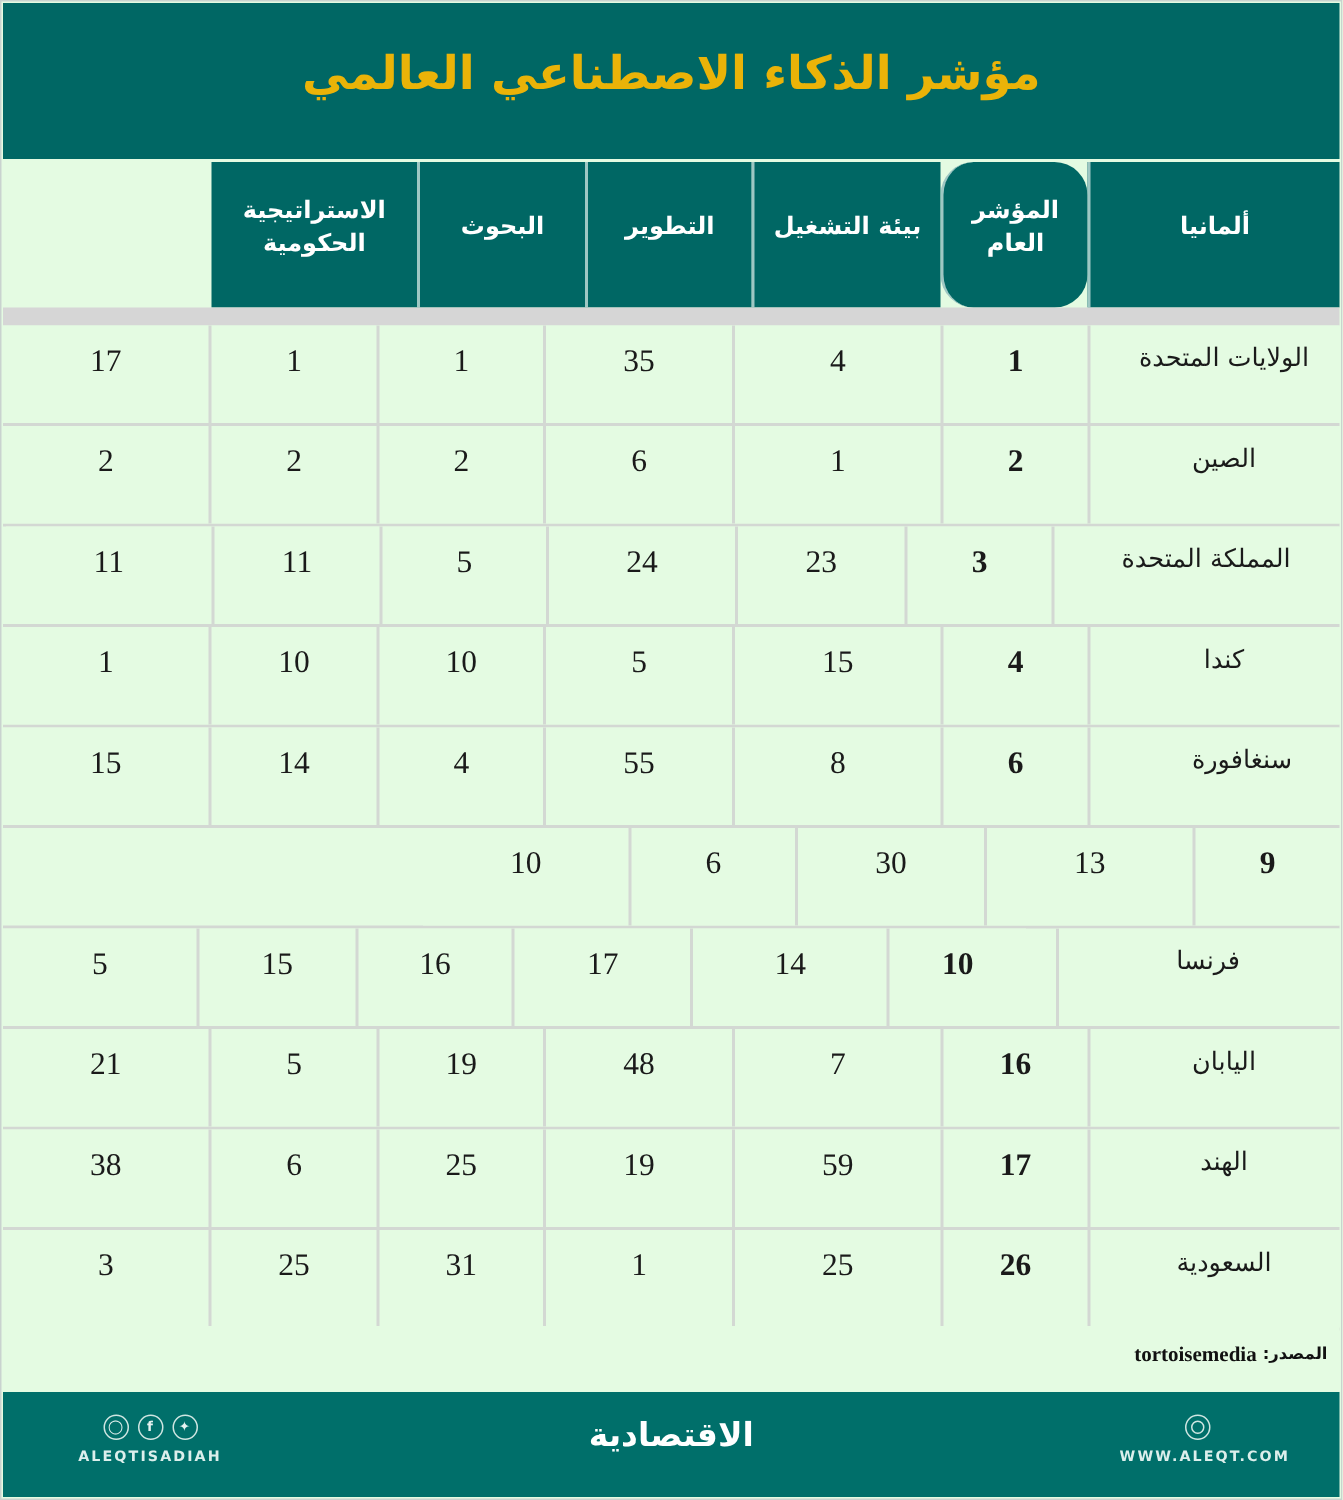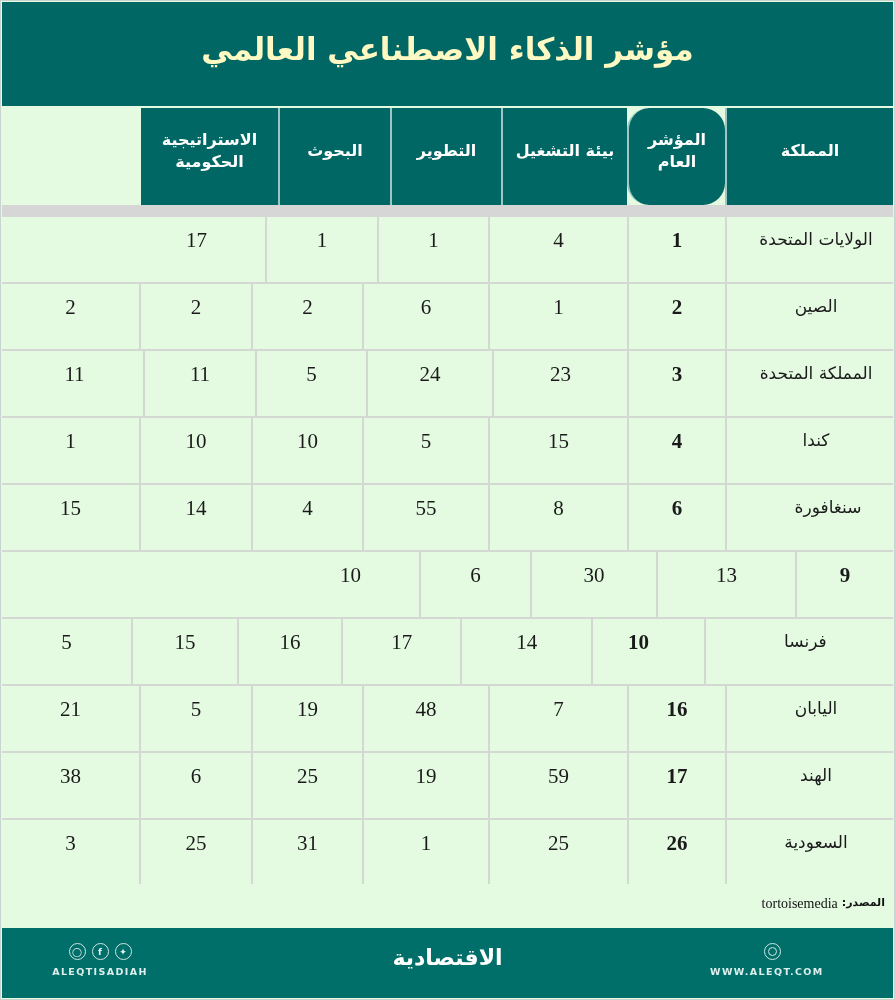--- a/index.html
+++ b/index.html
@@ -4,21 +4,21 @@
   <style>
     * { box-sizing: border-box; margin: 0; padding: 0; }
     html, body { width: 895px; height: 1000px; overflow: hidden; background: #e4fbe2; }
     body { position: relative; font-family: "Liberation Serif", serif; }
     .frame { position: absolute; left: 0; top: 0; width: 895px; height: 1000px; border: 1px solid #c9d3cf; }
     .title-bar {
       position: absolute; left: 2px; top: 2px; width: 891px; height: 104px;
       background: #006764; display: flex; align-items: center; justify-content: center;
     }
     .title-text {
-      color: #fef9c3; font-family: "DejaVu Sans", sans-serif; font-weight: bold; font-size: 31px;
+      color: #eab308; font-family: "DejaVu Sans", sans-serif; font-weight: bold; font-size: 31px;
       direction: rtl; margin-top: -10px; letter-spacing: 0px;
     }
     .header-row {
       position: absolute; left: 2px; top: 108px; width: 891px; height: 97px;
       display: flex; flex-direction: row-reverse;
     }
     .hcell {
       background: #006764; color: #ffffff; height: 97px;
       display: flex; align-items: center; justify-content: center; text-align: center;
       font-family: "DejaVu Sans", sans-serif; font-weight: bold; font-size: 16px; line-height: 22px;
@@ -36,56 +36,56 @@
     }
     .cell:last-child { border-left: none; }
     .cell.country { font-family: "DejaVu Sans", sans-serif; font-size: 17px; direction: rtl; padding-top: 12px; padding-left: 12px; }
     .cell.overall { font-weight: bold; }
     .source-row {
       position: absolute; left: 2px; top: 884px; width: 891px; height: 41px;
       display: flex; align-items: flex-start; justify-content: flex-start; direction: rtl;
       padding-right: 8px; padding-top: 12px; background: #e4fbe2;
     }
     .source-label { font-family: "DejaVu Sans", sans-serif; font-size: 11px; font-weight: bold; color: #111; }
-    .source-value { font-family: "Liberation Serif", serif; font-size: 14px; font-weight: normal; color: #111; margin-right: 4px; direction: ltr; }
+    .source-value { font-family: "Liberation Serif", serif; font-size: 14px; font-weight: bold; color: #111; margin-right: 4px; direction: ltr; }
     .footer {
       position: absolute; left: 2px; top: 928px; width: 891px; height: 70px; background: #006f6a;
     }
     .footer-left { position: absolute; left: 48px; top: 15px; width: 100px; text-align: center; }
     .social { display: flex; justify-content: center; gap: 6px; }
     .social-icon {
       width: 17px; height: 17px; border: 1.5px solid #cfe6e2; border-radius: 50%;
       display: flex; align-items: center; justify-content: center;
       color: #e6f3f1; font-family: "DejaVu Sans", sans-serif; font-size: 9px; font-weight: bold;
     }
     .handle { color: #dcefec; font-family: "DejaVu Sans", sans-serif; font-weight: bold; font-size: 9.5px; letter-spacing: 1.4px; margin-top: 6px; }
     .brand {
       position: absolute; left: 0; right: 0; top: 17px; text-align: center; color: #ffffff;
       font-family: "DejaVu Sans", sans-serif; font-weight: bold; font-size: 22px; direction: rtl;
     }
-    .footer-right { position: absolute; left: 708px; top: 15px; width: 124px; text-align: left; }
+    .footer-right { position: absolute; left: 734px; top: 15px; width: 124px; text-align: right; }
     .web-icon {
       width: 17px; height: 17px; border: 1.5px solid #cfe6e2; border-radius: 50%;
       margin: 0 auto; display: flex; align-items: center; justify-content: center;
     }
     .web-icon::after { content: ""; width: 7px; height: 7px; border-radius: 50%; border: 1.5px solid #cfe6e2; }
     .website { color: #dcefec; font-family: "DejaVu Sans", sans-serif; font-weight: bold; font-size: 9.5px; letter-spacing: 1.4px; margin-top: 6px; }
   </style>
 </head>
 <body>
 
 <div class="frame"></div>
 
 <div class="title-bar">
   <div class="title-text">مؤشر الذكاء الاصطناعي العالمي</div>
 </div>
 
 <div class="header-row" id="header-row">
     <div class="hcell" style="width: 168px;">
-      <span>المملكة</span>
+      <span>ألمانيا</span>
     </div>
     <div class="hcell" style="width: 98px; border-radius: 22px;">
       <span>المؤشر
 العام</span>
     </div>
     <div class="hcell" style="width: 126px;">
       <span>بيئة التشغيل</span>
     </div>
     <div class="hcell" style="width: 111px;">
       <span>التطوير</span>
@@ -97,37 +97,38 @@
       <span>الاستراتيجية
 الحكومية</span>
     </div>
   </div>
 <div class="gray-band"></div>
 <div class="table-body" id="table-body">
     <div class="row">
       <div class="cell country" style="width: 168px;">الولايات المتحدة</div>
       <div class="cell overall" style="width: 98px;">1</div>
       <div class="cell" style="width: 139px;">4</div>
+      <div class="cell" style="width: 126px;">35</div>
       <div class="cell" style="width: 111px;">1</div>
       <div class="cell" style="width: 112px;">1</div>
       <div class="cell" style="width: 137px;">17</div>
     </div>
     <div class="row">
       <div class="cell country" style="width: 168px; text-align: center;">الصين</div>
       <div class="cell overall" style="width: 98px;">2</div>
       <div class="cell" style="width: 139px;">1</div>
       <div class="cell" style="width: 126px;">6</div>
       <div class="cell" style="width: 111px;">2</div>
       <div class="cell" style="width: 112px;">2</div>
       <div class="cell" style="width: 137px;">2</div>
     </div>
     <div class="row">
-      <div class="cell country" style="width: 168px;">المملكة المتحدة</div>
+      <div class="cell country" style="width: 192px;">المملكة المتحدة</div>
       <div class="cell overall" style="width: 98px;">3</div>
-      <div class="cell" style="width: 135px;">23</div>
+      <div class="cell" style="width: 113px;">23</div>
       <div class="cell" style="width: 126px;">24</div>
       <div class="cell" style="width: 111px;">5</div>
       <div class="cell" style="width: 112px;">11</div>
       <div class="cell" style="width: 137px;">11</div>
     </div>
     <div class="row">
       <div class="cell country" style="width: 168px;">كندا</div>
       <div class="cell overall" style="width: 98px;">4</div>
       <div class="cell" style="width: 139px;">15</div>
       <div class="cell" style="width: 126px;">5</div>

